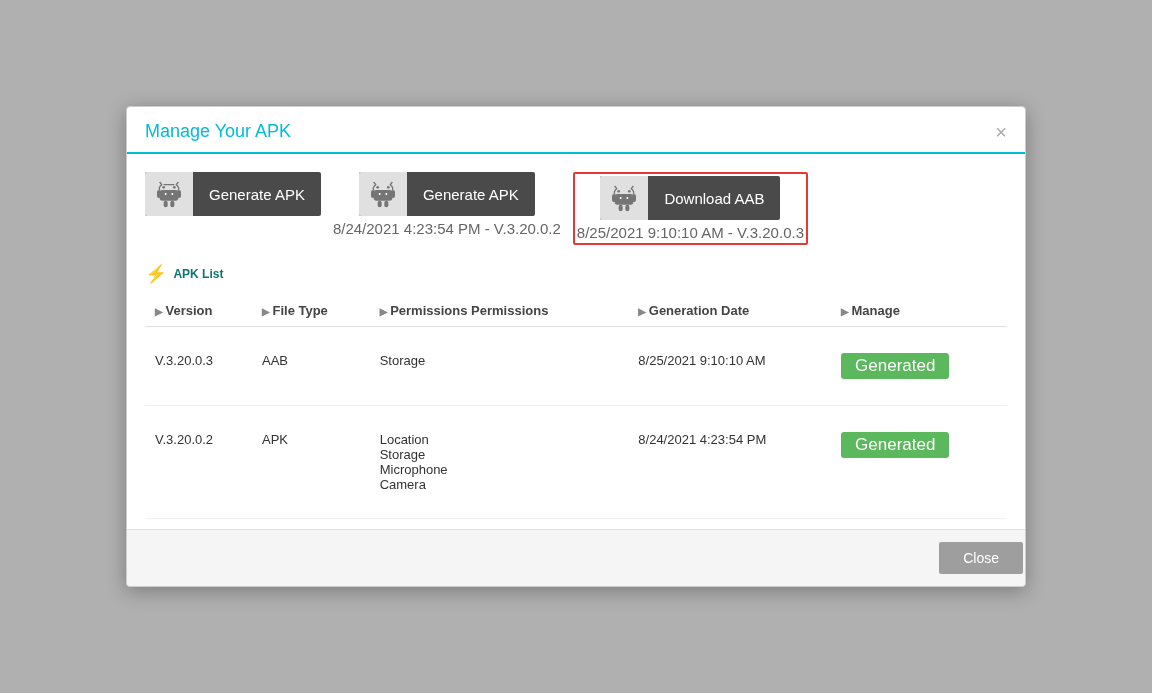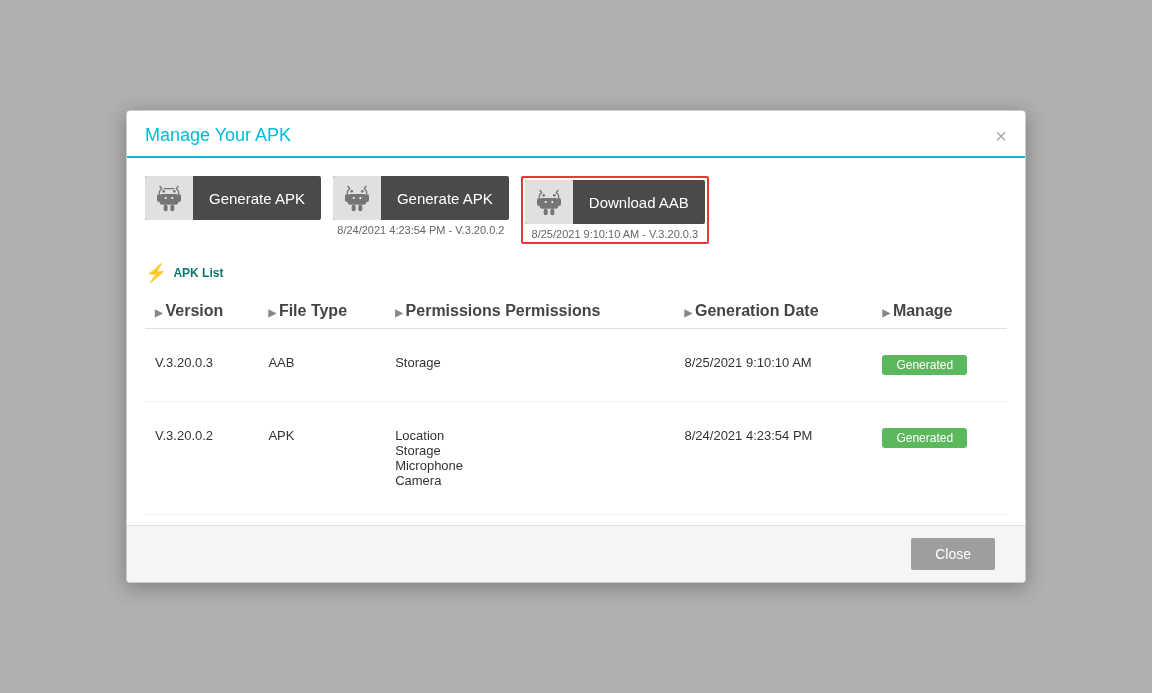--- a/index.html
+++ b/index.html
@@ -73,21 +73,21 @@
       display: flex;
       align-items: center;
       justify-content: center;
     }
     .apk-btn-label {
       padding: 0 16px;
       font-size: 15px;
       white-space: nowrap;
     }
     .btn-timestamp {
-      font-size: 11px;
+      font-size: 15px;
       color: #666;
       margin-top: 4px;
       text-align: center;
     }
     .btn-group.highlighted .apk-btn {
       
     }
     .btn-group.highlighted {
       border: 2px solid #e53935;
       padding: 2px;
@@ -110,50 +110,50 @@
     }
     .apk-table {
       width: 100%;
       border-collapse: collapse;
     }
     .apk-table th {
       text-align: left;
       padding: 8px 10px;
       color: #444;
       font-weight: bold;
-      font-size: 16px;
+      font-size: 13px;
       border-bottom: 1px solid #e0e0e0;
       white-space: nowrap;
     }
     .apk-table th::before {
       content: '▶ ';
       font-size: 10px;
       color: #888;
     }
     .apk-table td {
       padding: 26px 10px;
       color: #333;
       font-size: 13px;
       vertical-align: top;
       border-bottom: 1px solid #f0f0f0;
     }
     .status-badge {
       background: #5cb85c;
       color: #fff;
       padding: 3px 14px;
       border-radius: 3px;
-      font-size: 12px;
+      font-size: 17px;
       display: inline-block;
     }
     .permissions-cell {
       display: flex;
       flex-direction: column;
     }
     .modal-footer {
-      padding: 12px 30px;
+      padding: 12px 2px;
       display: flex;
       justify-content: flex-end;
       background: #f5f5f5;
       border-top: 1px solid #e0e0e0;
       margin-top: 10px;
     }
     .close-btn {
       background: #9e9e9e;
       color: #fff;
       border: none;

